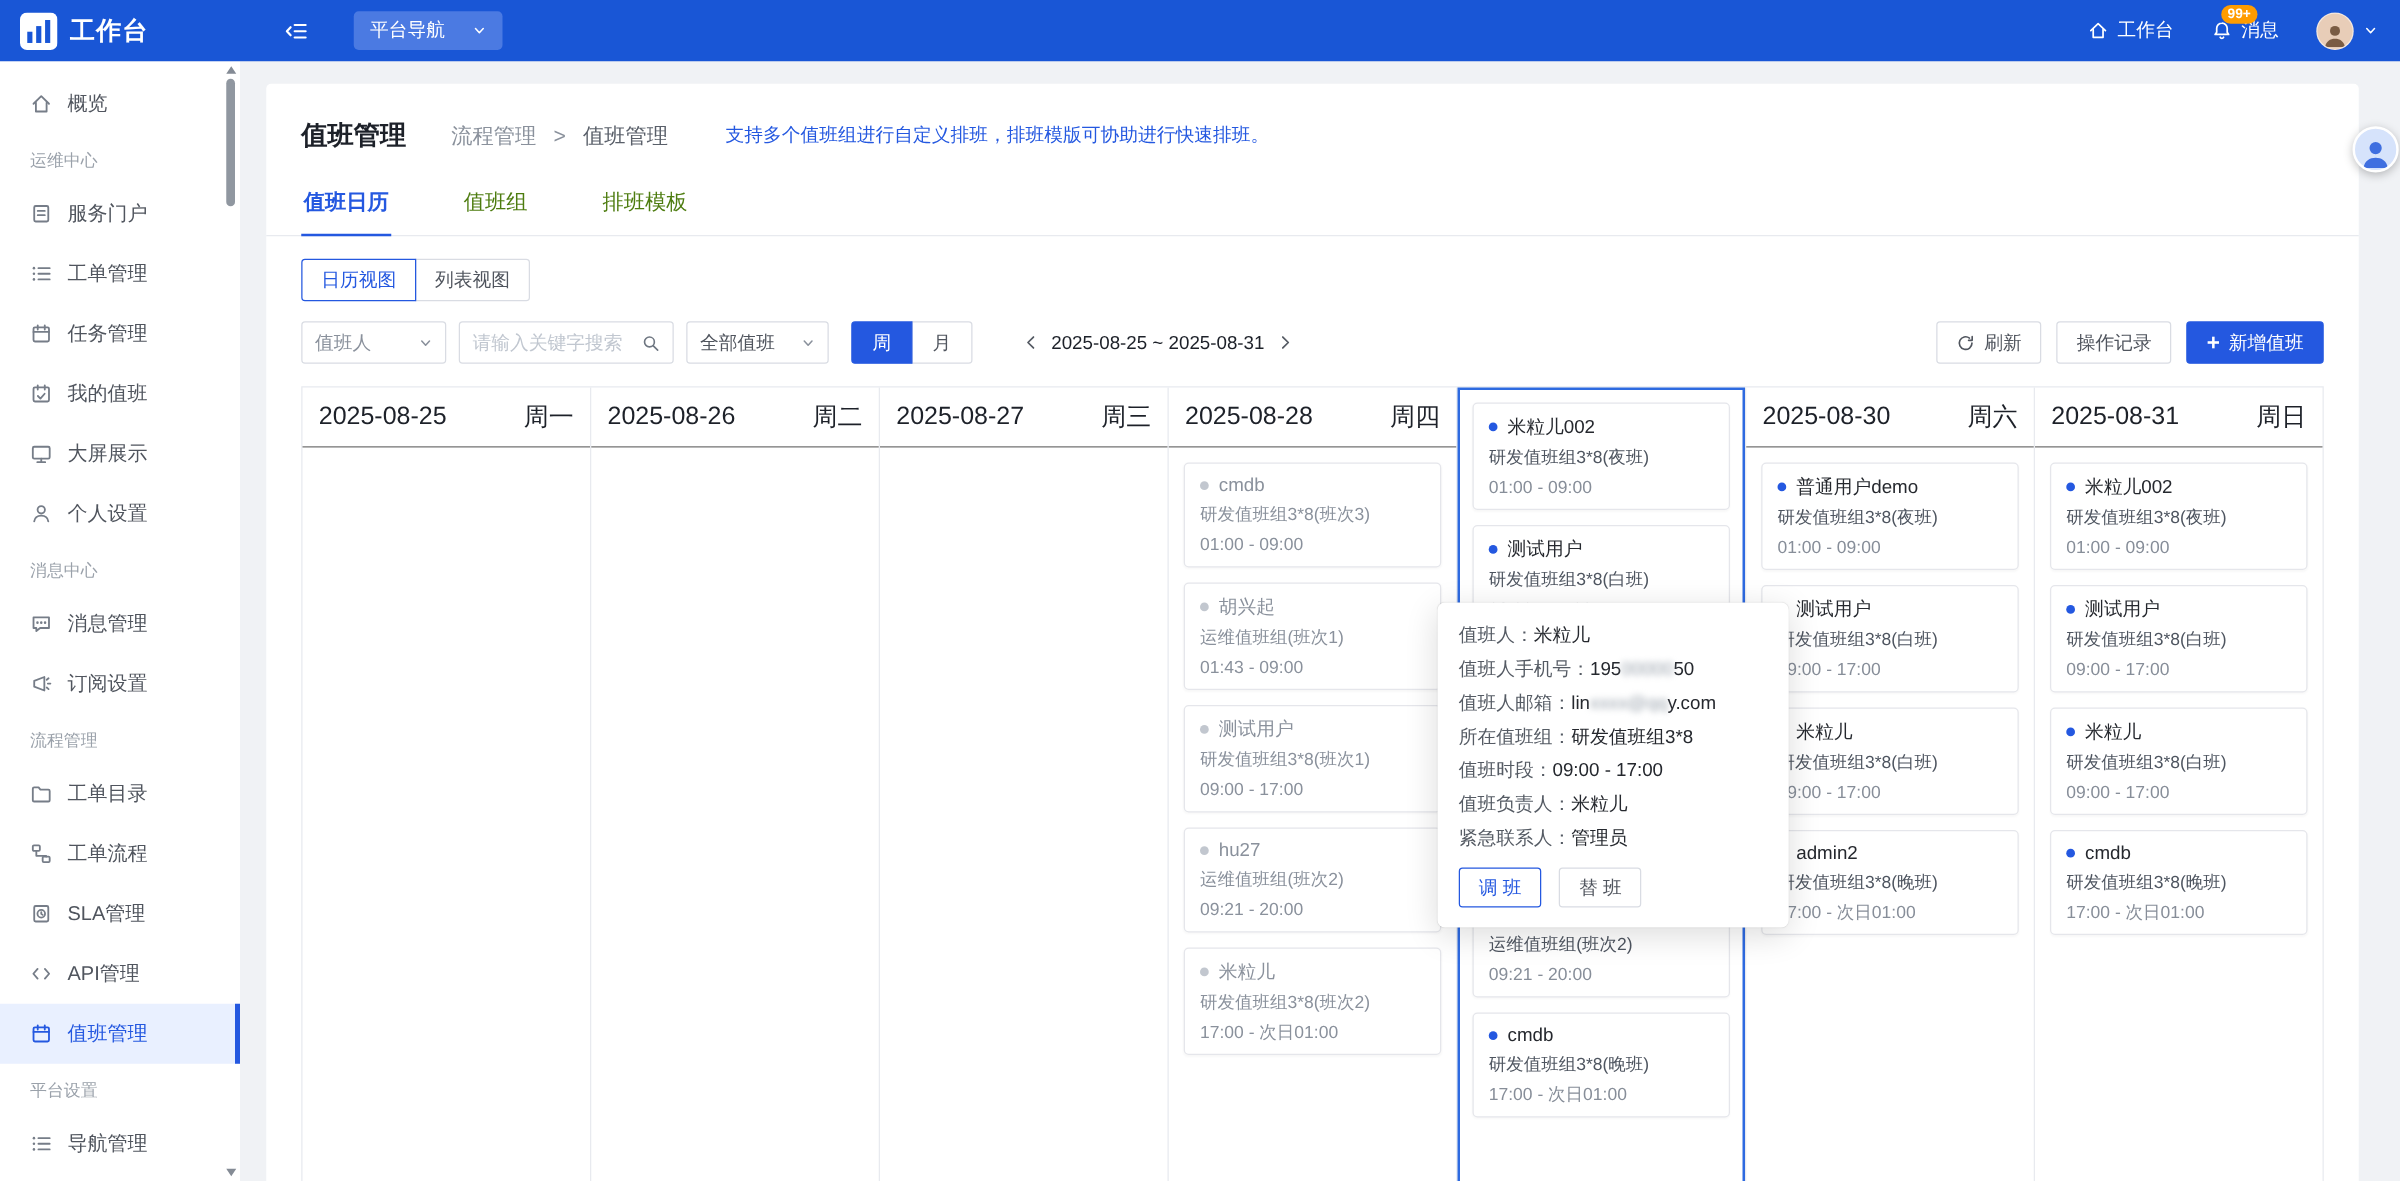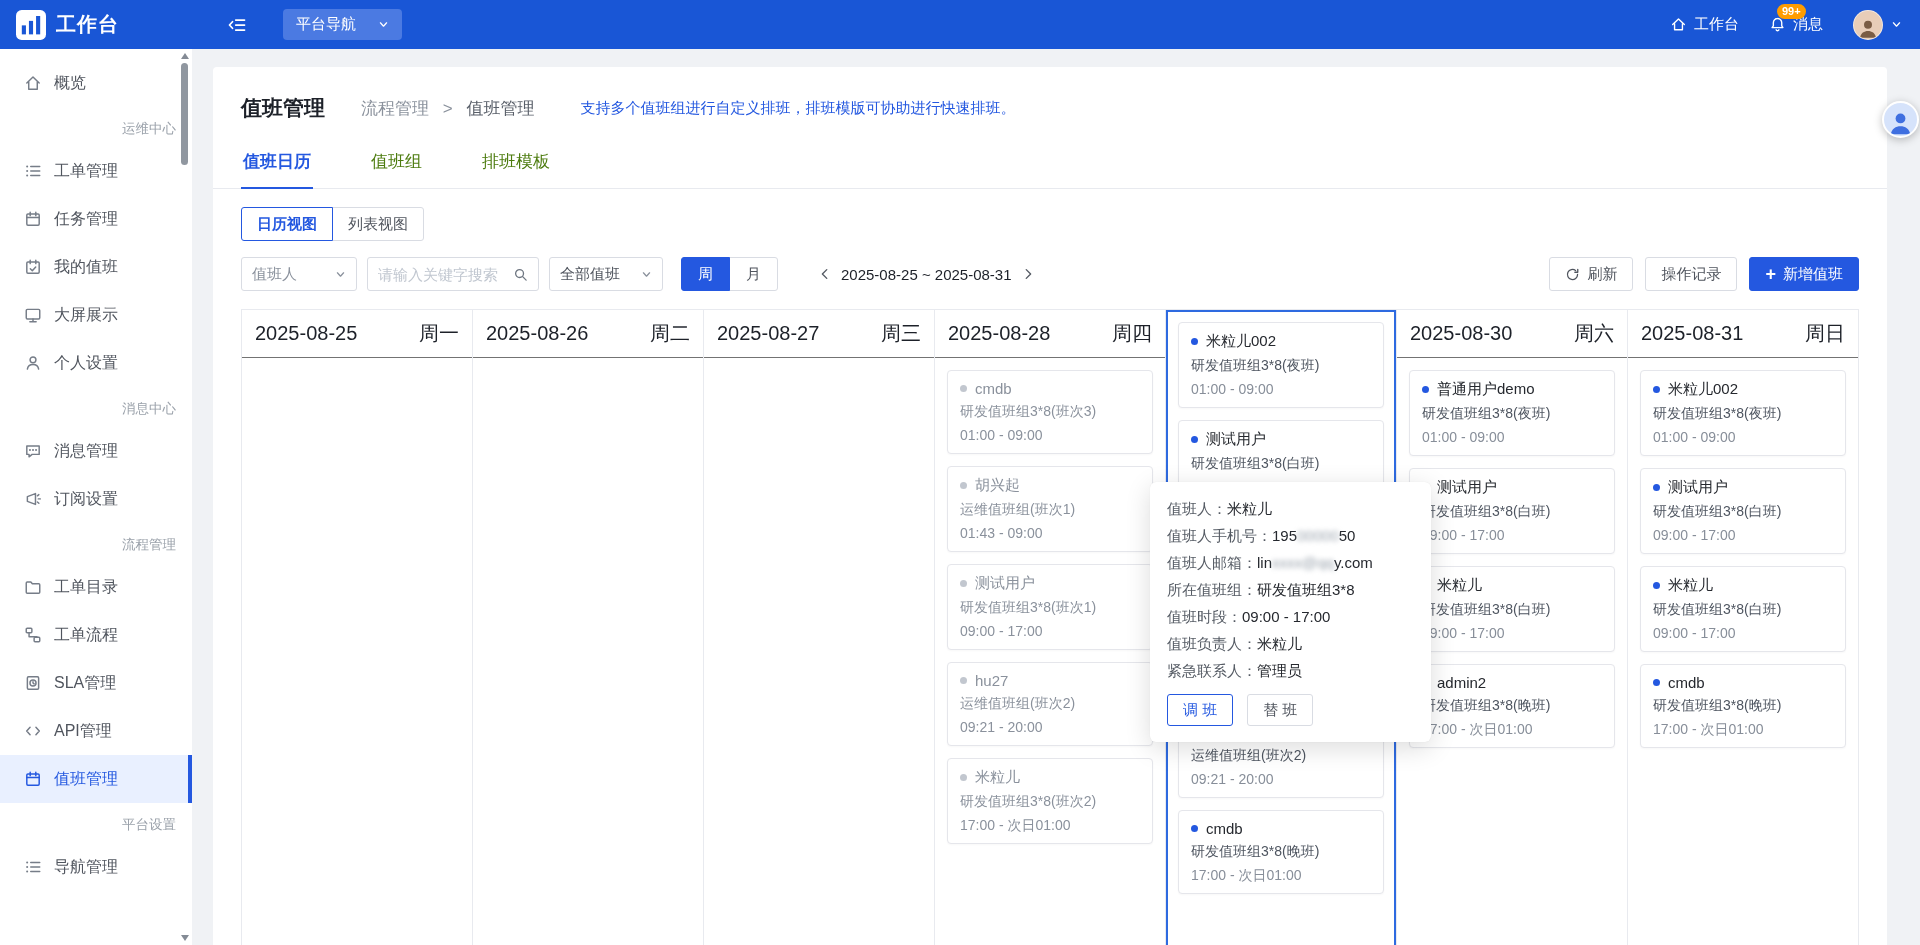--- a/index.html
+++ b/index.html
@@ -23,21 +23,21 @@
 .topbar-right{margin-left:auto;display:flex;align-items:center;gap:30px;}
 .tb-link{display:flex;align-items:center;gap:7px;font-size:15px;cursor:pointer;position:relative;}
 .tb-link svg{width:17px;height:17px;}
 .badge{position:absolute;top:-11px;left:8px;background:var(--badge);color:#fff;font-size:11px;line-height:15px;padding:0 5px;border-radius:8px;font-weight:bold;}
 .tb-user{display:flex;align-items:center;gap:8px;cursor:pointer;}
 .tb-avatar{width:30px;height:30px;border-radius:50%;background:#e8cdb8;overflow:hidden;display:flex;align-items:flex-end;justify-content:center;border:1px solid rgba(255,255,255,.55);}
 .tb-avatar svg{width:22px;height:22px;}
 
 
 .sidebar{position:absolute;left:0;top:49px;bottom:0;width:192px;background:#fff;padding-top:10px;z-index:20;}
-.side-group-label{padding:13px 16px 9px 24px;font-size:13.5px;color:#9aa1aa;text-align:right;}
+.side-group-label{padding:13px 16px 9px 24px;font-size:13.5px;color:#9aa1aa;}
 .side-item{height:48px;display:flex;align-items:center;gap:12px;padding:0 12px 0 24px;font-size:16px;color:#50555e;cursor:pointer;position:relative;}
 .side-icon{color:#767d88;}
 .side-icon svg{width:18px;height:18px;}
 .side-item.active{background:var(--side-active-bg);color:var(--primary);}
 .side-item.active .side-icon{color:var(--primary);}
 .side-item.active::after{content:"";position:absolute;right:0;top:0;bottom:0;width:4px;background:var(--primary);}
 .side-scroll{position:absolute;top:0;right:0;bottom:0;width:14px;}
 .s-arr{position:absolute;left:3px;width:0;height:0;border-left:4px solid transparent;border-right:4px solid transparent;}
 .s-arr.up{top:4px;border-bottom:6px solid #848b95;}
 .s-arr.down{bottom:4px;border-top:6px solid #848b95;}
@@ -56,21 +56,21 @@
 .tab{padding:11px 2px 15px;font-size:17px;color:#4d7c0f;cursor:pointer;position:relative;}
 .tab.active{color:var(--primary);font-weight:bold;}
 .tab.active::after{content:"";position:absolute;left:0;right:0;bottom:-1px;height:2px;background:var(--primary);}
 
 
 .toolbar{padding:18px 28px 0;}
 .view-toggle{display:inline-flex;}
 .vt-btn{height:34px;padding:0 15px;border:1px solid #d9dce3;background:#fff;font-size:15px;color:#50555e;cursor:pointer;font-family:inherit;}
 .vt-btn:first-child{border-radius:3px 0 0 3px;}
 .vt-btn+.vt-btn{margin-left:-1px;border-radius:0 3px 3px 0;}
-.vt-btn.active{border-color:var(--primary);color:var(--primary);position:relative;z-index:1;font-weight:bold;}
+.vt-btn.active{border-color:var(--primary);color:var(--primary);position:relative;z-index:1;}
 .filter-row{display:flex;align-items:center;margin-top:16px;gap:10px;}
 .select{height:34px;border:1px solid #d9dce3;border-radius:3px;background:#fff;display:flex;align-items:center;justify-content:space-between;padding:0 10px;cursor:pointer;}
 .select .ph{color:#8a919c;}
 .select .val{color:#50555e;}
 .w116{width:116px;}
 .w114{width:114px;}
 .caret-g svg{width:11px;height:11px;color:#8a919c;}
 .search-box{width:172px;height:34px;border:1px solid #d9dce3;border-radius:3px;background:#fff;display:flex;align-items:center;padding:0 10px;gap:6px;}
 .search-box input{border:none;outline:none;flex:1;min-width:0;font-size:15px;font-family:inherit;color:#1d2129;background:transparent;}
 .search-box input::placeholder{color:#c1c7d0;}
@@ -188,20 +188,29 @@
       <div class="side-item">
     <span class="side-icon">
           <svg viewBox="0 0 16 16" fill="none" stroke="currentColor" stroke-width="1.3" stroke-linecap="round" stroke-linejoin="round">
             <path d="M2.5 8 8 2.6 13.5 8"></path>
             <path d="M4.2 7.2v6.3h7.6V7.2"></path>
           </svg>
         </span>
     <span class="side-label">概览</span>
   </div>
       <div class="side-group-label">运维中心</div>
+      <div class="side-item">
+    <span class="side-icon">
+          <svg viewBox="0 0 16 16" fill="none" stroke="currentColor" stroke-width="1.3" stroke-linecap="round" stroke-linejoin="round">
+            <rect x="3" y="2.5" width="10" height="11" rx="1"></rect>
+            <path d="M5.5 6h5M5.5 9h5"></path>
+          </svg>
+        </span>
+    <span class="side-label">服务门户</span>
+  </div>
       <div class="side-item">
     <span class="side-icon">
           <svg viewBox="0 0 16 16" fill="none" stroke="currentColor" stroke-width="1.3" stroke-linecap="round" stroke-linejoin="round">
             <path d="M6 4h8M6 8h8M6 12h8"></path>
             <circle cx="2.8" cy="4" r="0.9" fill="currentColor" stroke="none"></circle>
             <circle cx="2.8" cy="8" r="0.9" fill="currentColor" stroke="none"></circle>
             <circle cx="2.8" cy="12" r="0.9" fill="currentColor" stroke="none"></circle>
           </svg>
         </span>
     <span class="side-label">工单管理</span>

